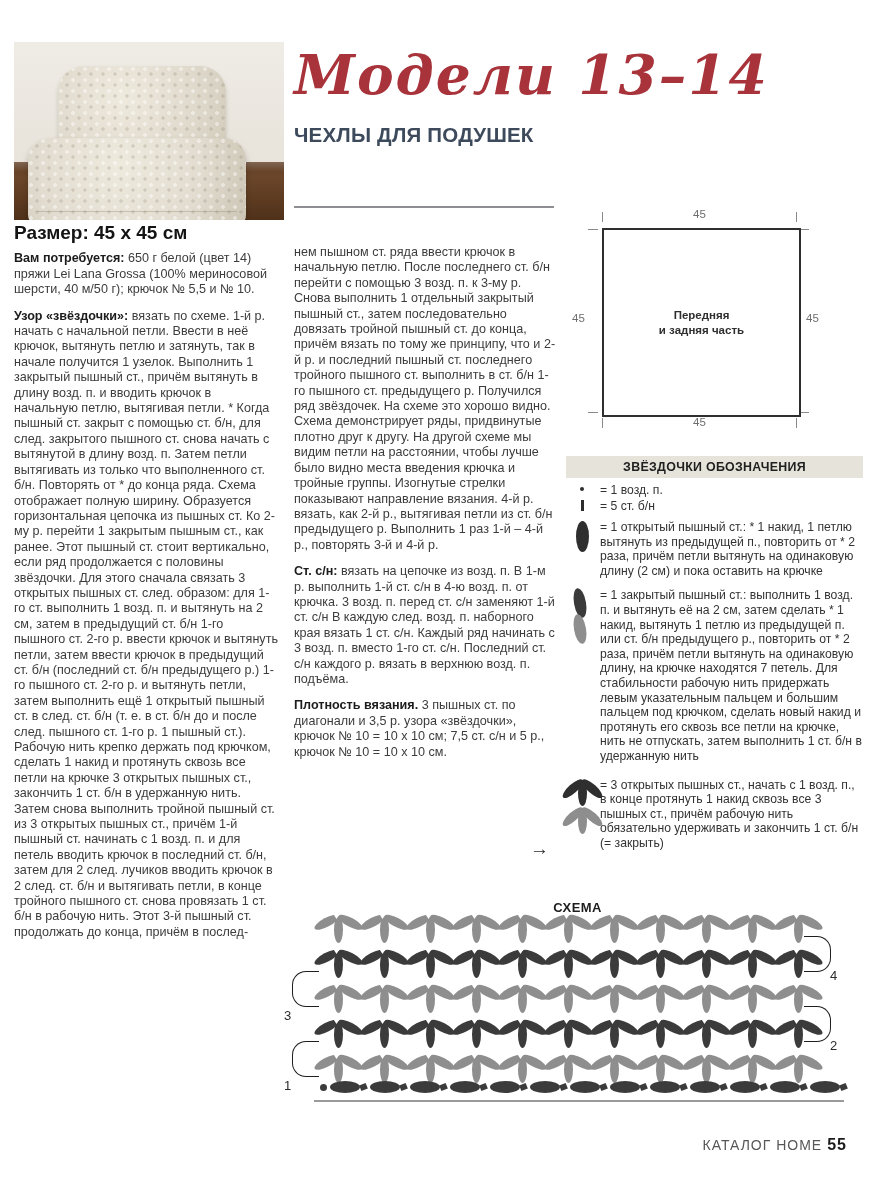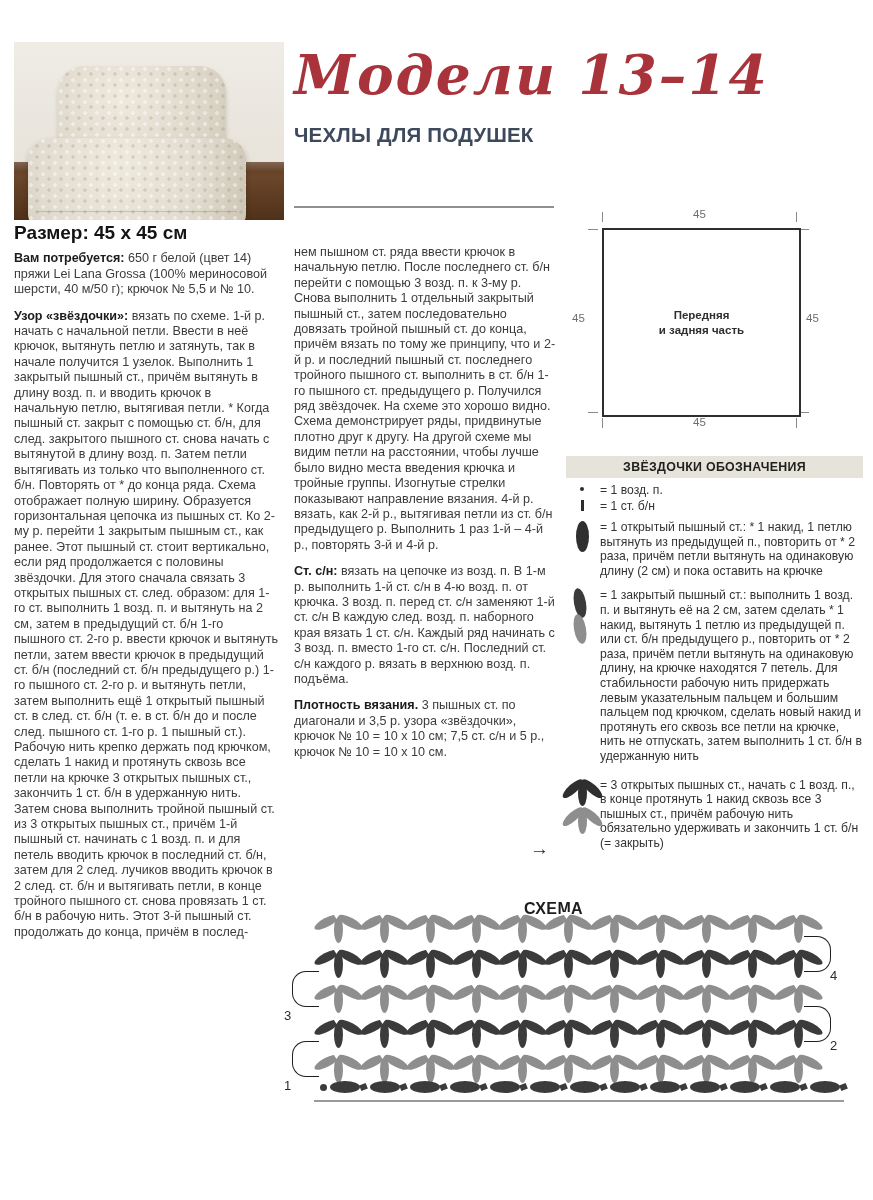--- a/index.html
+++ b/index.html
@@ -102,22 +102,22 @@
     background:#2f2f2f;}
   .s-closed{position:absolute;left:8px;top:0px;width:12px;height:30px;border-radius:50%;
     background:#3a3a3a;transform:rotate(-10deg);}
   .s-closed2{position:absolute;left:8px;top:26px;width:12px;height:30px;border-radius:50%;
     background:#8e8e8e;transform:rotate(-10deg);}
   .s-star{position:absolute;left:-2px;top:0px;width:36px;height:52px;}
   .petal{position:absolute;width:9px;height:26px;border-radius:50%;background:#2f2f2f;transform-origin:50% 0%;}
   .petal.g{background:#8e8e8e;}
 
   
-  .chart-head{position:absolute;left:406px;top:900px;width:295px;text-align:center;
-    font-weight:bold;font-size:16px;color:#1d1d1d;letter-spacing:.4px;}
+  .chart-head{position:absolute;left:430px;top:900px;width:295px;text-align:center;
+    font-weight:bold;font-size:13px;color:#1d1d1d;letter-spacing:.4px;}
   .chart{position:absolute;left:284px;top:930px;width:575px;height:180px;}
   .rownum{position:absolute;font-size:13px;color:#2b2b2b;}
   .chainrow{position:absolute;left:36px;top:151px;height:13px;}
   .chainrow .ov{position:absolute;width:30px;height:12px;border-radius:50%;background:#3b3b3b;}
   .chainrow .lk{position:absolute;width:7px;height:6px;background:#3b3b3b;transform:rotate(-22deg);top:3px;}
   .chainrow .st{position:absolute;left:0;top:3px;width:7px;height:7px;border-radius:50%;background:#3b3b3b;}
   .baseline{position:absolute;left:30px;top:170px;width:530px;height:2px;background:#9a9a9a;}
   .starrow{position:absolute;height:42px;}
   .star{position:absolute;width:46px;height:42px;}
   .star .p{position:absolute;left:20px;top:6px;width:9px;height:27px;border-radius:50%;
@@ -198,21 +198,21 @@
       <div class="sym">
           <span class="s-dot"></span>
         </div>
       <div class="ltext">= 1 возд. п.</div>
     </div>
 
     <div class="lrow" style="margin-top:1px">
       <div class="sym">
           <span class="s-bar"></span>
         </div>
-      <div class="ltext">= 1 ст. б/н</div>
+      <div class="ltext">= 5 ст. б/н</div>
     </div>
 
     <div class="lrow" style="margin-top:6px">
       <div class="sym">
           <span class="s-open"></span>
         </div>
       <div class="ltext">= 1 открытый пышный ст.: * 1 накид, 1 петлю вытянуть из предыдущей п., повторить от * 2 раза, причём петли вытянуть на одинаковую длину (2 см) и пока оставить на крючке</div>
     </div>
 
     <div class="lrow" style="margin-top:10px">
@@ -613,14 +613,17 @@
         <span class="lk" style="background: rgb(59, 59, 59); left: 480px;"></span>
         <span class="ov" style="background: rgb(59, 59, 59); left: 490px;"></span>
         <span class="lk" style="background: rgb(59, 59, 59); left: 520px;"></span>
       </div>
       <div class="arrowpath" style="top: 6px; height: 34px; width: 26px; left: 520px; border-left: none; border-radius: 0px 14px 14px 0px;"></div>
       <div class="arrowpath" style="top: 76px; height: 34px; width: 26px; left: 520px; border-left: none; border-radius: 0px 14px 14px 0px;"></div>
       <div class="arrowpath" style="top: 41px; height: 34px; width: 26px; left: 8px; border-right: none; border-radius: 14px 0px 0px 14px;"></div>
       <div class="arrowpath" style="top: 111px; height: 34px; width: 26px; left: 8px; border-right: none; border-radius: 14px 0px 0px 14px;"></div>
     </div>
 
+  <div class="footer">
+    <span>КАТАЛОГ HOME</span><span class="pg">55</span>
+  </div>
 
 </div>
 
 </body></html>

